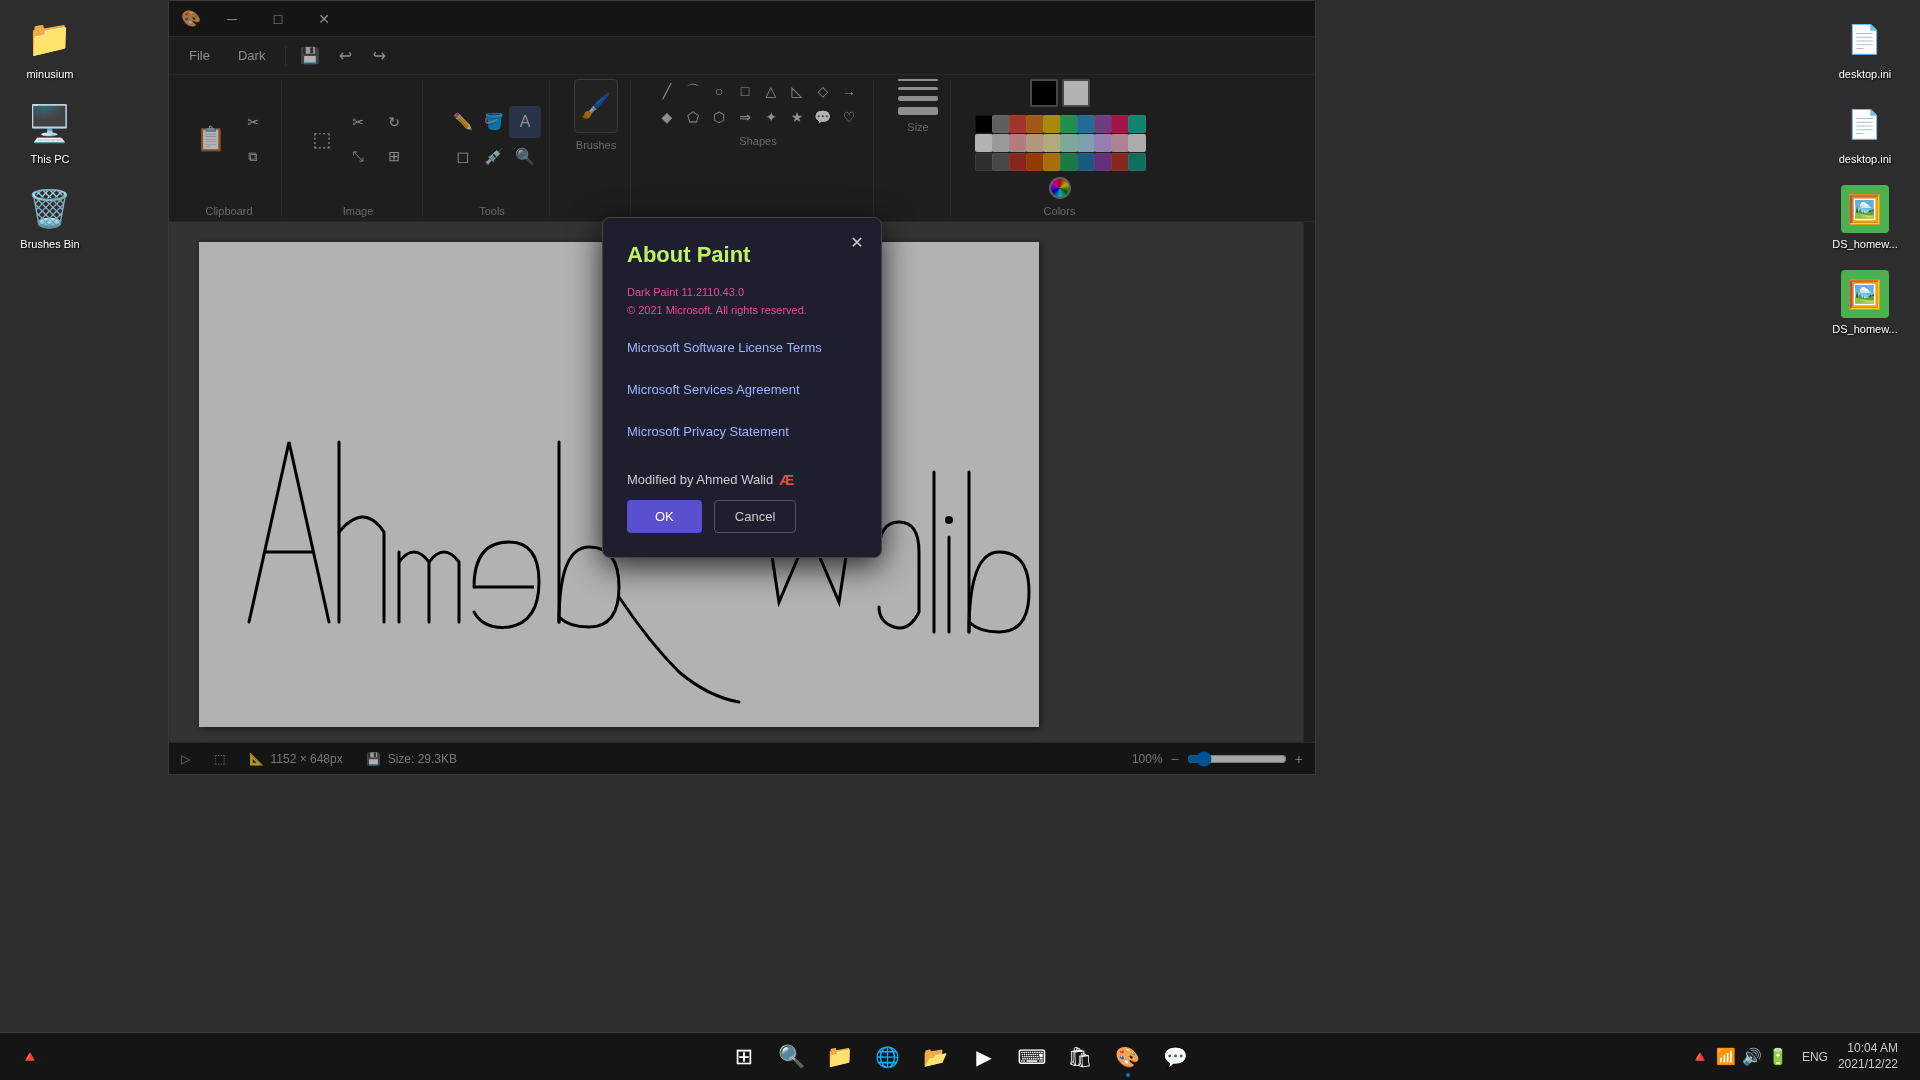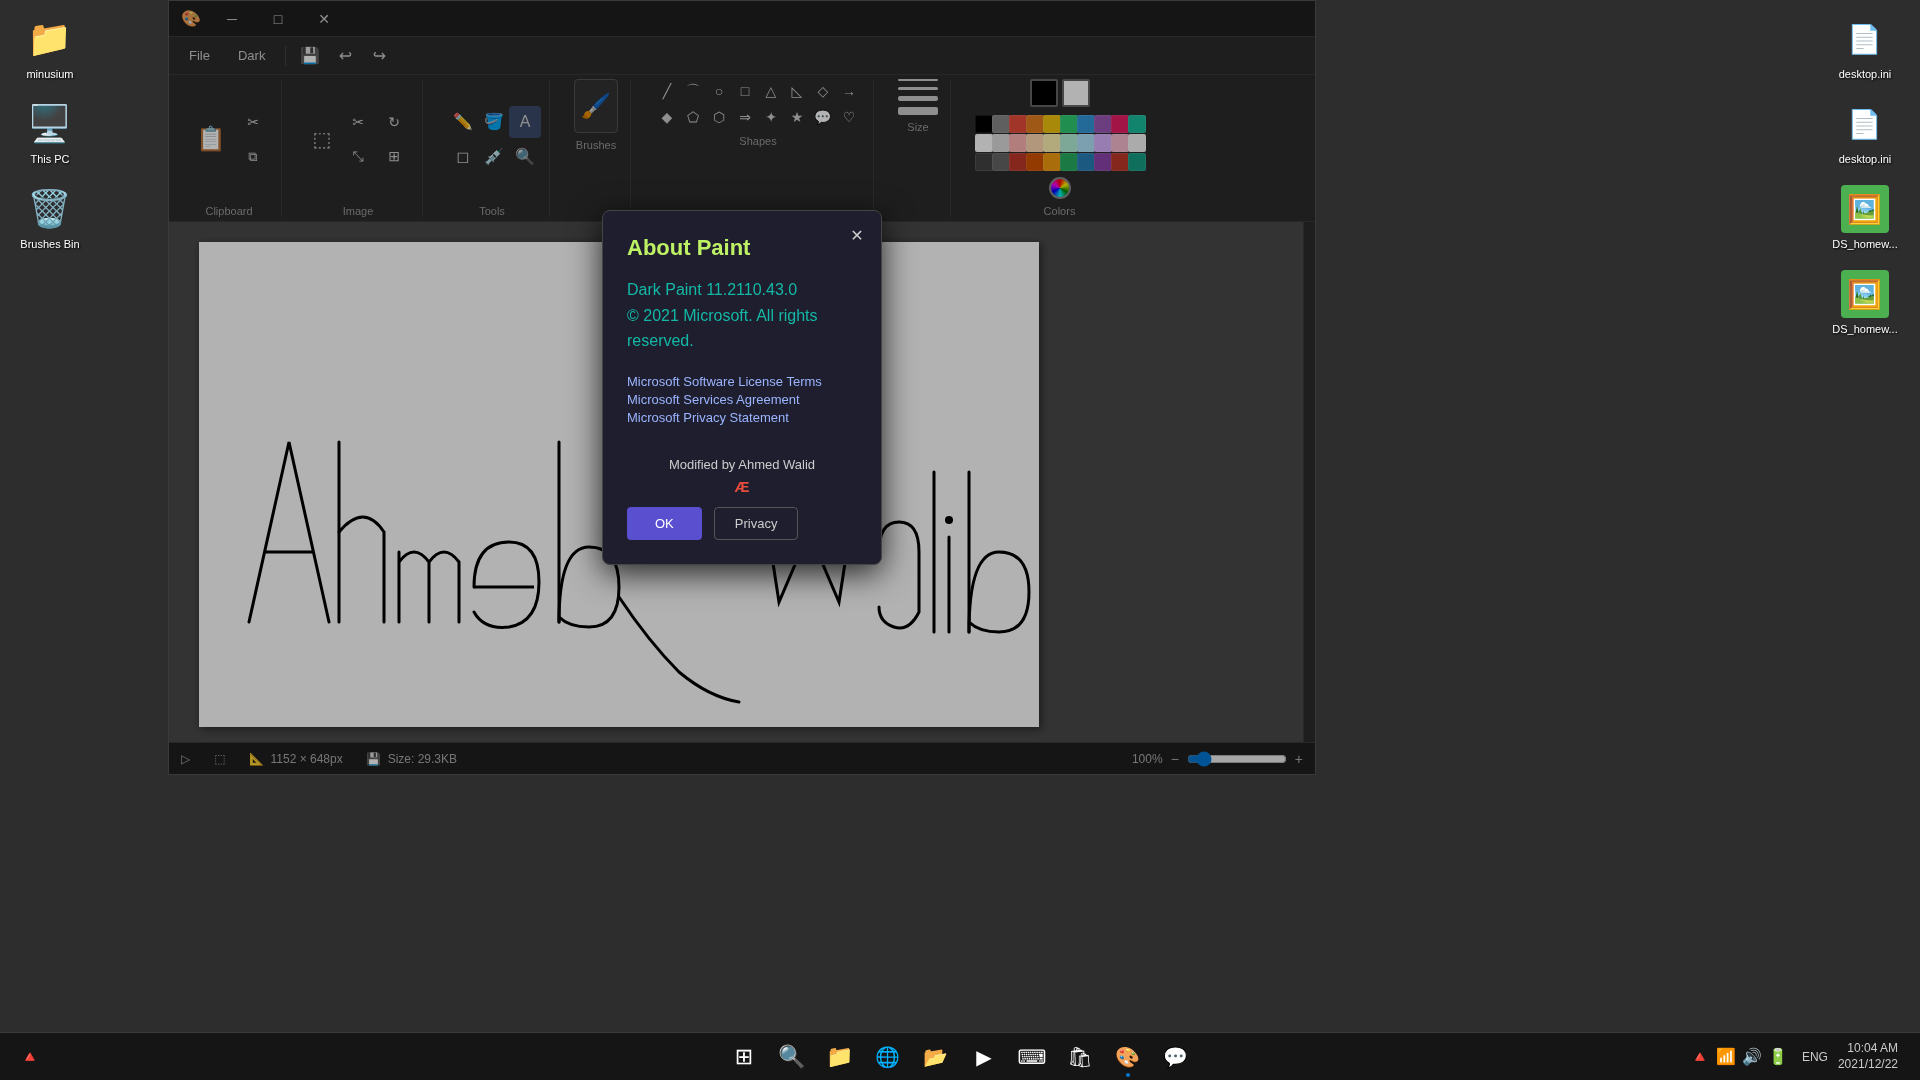--- a/index.html
+++ b/index.html
@@ -338,48 +338,47 @@
     }
 
     .dialog-title {
       color: #bef264;
       font-size: 22px;
       font-weight: 600;
       margin-bottom: 16px;
     }
 
     .dialog-version {
-      color: #14b8a6;
-      font-size: 16px;
+      color: #ec4899;
+      font-size: 11px;
       line-height: 1.6;
       margin-bottom: 20px;
     }
 
     .dialog-links {
       display: flex;
       flex-direction: column;
-      gap: 3px;
+      gap: 27px;
       margin-bottom: 32px;
     }
 
     .dialog-link {
       color: #9ab4ff;
       font-size: 13px;
       cursor: pointer;
       text-decoration: none;
     }
 
     .dialog-modified {
       color: #ccc;
       font-size: 13px;
       display: flex;
       align-items: center;
       gap: 6px;
       margin-bottom: 12px;
-      flex-direction: column;
     }
 
     .ae-logo {
       color: #e74c3c;
       font-weight: bold;
       font-size: 15px;
     }
 
     .dialog-buttons {
       display: flex;
@@ -818,21 +817,21 @@
           <a class="dialog-link">Microsoft Software License Terms</a>
           <a class="dialog-link">Microsoft Services Agreement</a>
           <a class="dialog-link">Microsoft Privacy Statement</a>
         </div>
         <div class="dialog-modified">
           <span>Modified by Ahmed Walid</span>
           <span class="ae-logo">Æ</span>
         </div>
         <div class="dialog-buttons">
           <button class="btn-ok">OK</button>
-          <button class="btn-cancel">Privacy</button>
+          <button class="btn-cancel">Cancel</button>
         </div>
       </div>
     </div>
 
   </div>
 
   <div class="taskbar">
     <div class="taskbar-left">
       <button class="taskbar-btn" style="font-size:16px;">🔺</button>
     </div>

